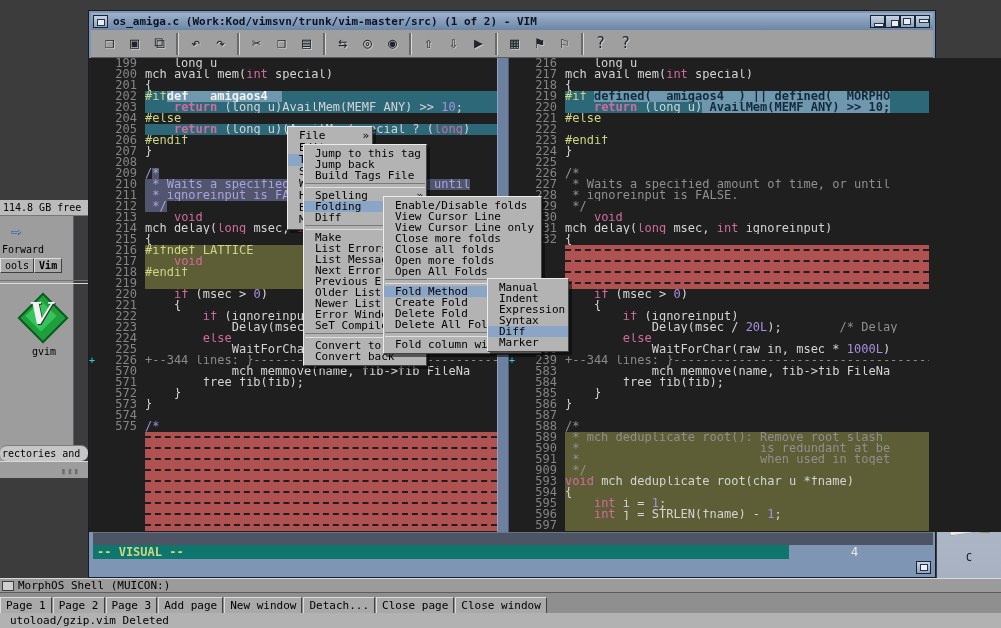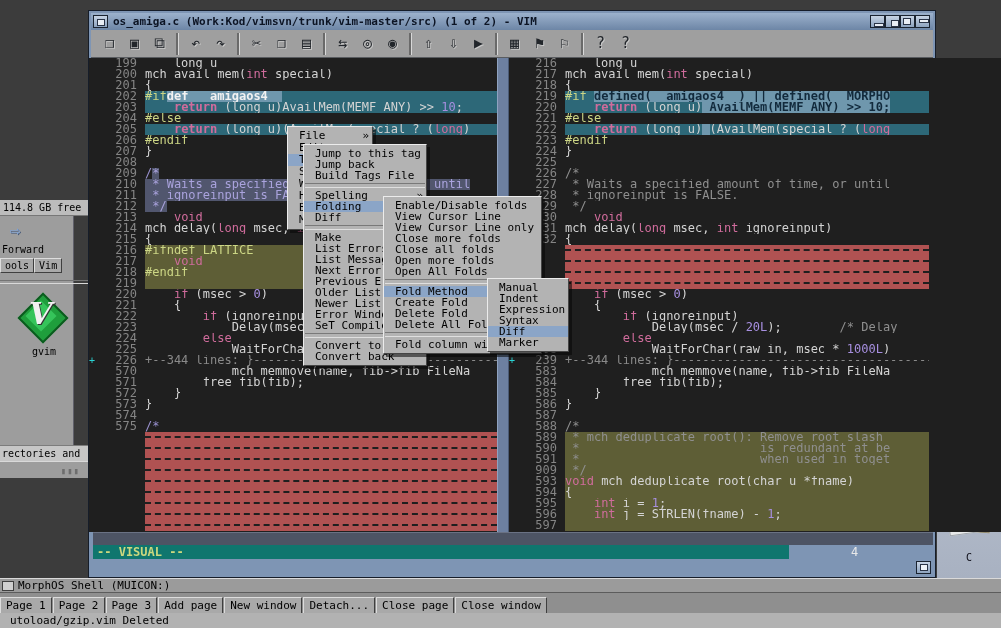--- a/index.html
+++ b/index.html
@@ -84,31 +84,31 @@
   
   .fm{left:0;top:200px;width:74px;height:278px;background:#9d9d9d;border-right:1px solid #60606a;
       font:10px "DejaVu Sans Mono",monospace;color:#000;box-sizing:border-box;z-index:1;}
   .fm-free{left:0;top:0;width:88px;height:16px;background:#bcbcbc;border-bottom:1px solid #777;
            line-height:15px;padding-left:3px;box-sizing:border-box;white-space:nowrap;}
   .fm-fwd-ic{left:10px;top:20px;font-size:17px;color:#7aa3de;text-shadow:1px 1px 0 #3b5174;}
   .fm-fwd-lb{left:2px;top:44px;}
   .fm-tabs{left:0;top:58px;}
   .fm-tab{display:inline-block;padding:1px 4px;background:#a9a9a9;border-top:1px solid #ddd;border-left:1px solid #ddd;
           border-right:1px solid #3f3f3f;border-bottom:1px solid #3f3f3f;cursor:pointer;}
-  .fm-tab.bold{font-weight:normal;}
+  .fm-tab.bold{font-weight:bold;}
   .fm-rule{left:0;top:80px;width:88px;height:2px;border-top:1px solid #747474;border-bottom:1px solid #d9d9d9;}
   .gvim-ic{left:16px;top:90px;width:50px;height:52px;cursor:pointer;}
   .gvim-d1{position:absolute;left:9px;top:10px;width:32px;height:32px;background:#1f9e3c;
            border:2px solid #0b5a1e;transform:rotate(45deg);}
   .gvim-d2{position:absolute;left:14px;top:15px;width:22px;height:22px;background:#35c45a;transform:rotate(45deg);}
   .gvim-v{position:absolute;left:13px;top:6px;font:bold italic 30px "DejaVu Serif",serif;color:#f2f2f2;
           text-shadow:1px 1px 0 #333;}
   .gvim-lb{left:0px;top:146px;width:88px;text-align:center;}
   .fm-status{left:0;top:245px;width:88px;height:16px;background:#c6c6c6;border-top:1px solid #7c7c7c;
-             line-height:15px;padding-left:2px;box-sizing:border-box;white-space:nowrap;}
+             line-height:15px;padding-left:2px;box-sizing:border-box;white-space:nowrap;border-radius:7px;}
   .fm-scroll{left:0;top:261px;width:88px;height:17px;background:#9d9d9d;border-top:1px solid #d9d9d9;box-sizing:border-box;}
   .fm-grip{position:absolute;right:8px;top:4px;color:#6e6e6e;font-size:9px;letter-spacing:1px;}
 
   
   .dpanel{left:937px;top:262px;width:64px;height:316px;background:linear-gradient(#ccd4e1,#a8b1c1);z-index:1;}
   .dlabel{position:absolute;width:100%;text-align:center;font:10px "DejaVu Sans Mono",monospace;color:#0a0a14;white-space:nowrap;}
   .ram-ic{position:absolute;left:16px;top:14px;width:26px;height:56px;background:linear-gradient(135deg,#2a3a60,#101c38);
           border:1px solid #060c1c;transform:rotate(14deg);cursor:pointer;}
   .ram-ic:before{content:"";position:absolute;left:-6px;top:4px;width:6px;height:46px;
           background:repeating-linear-gradient(#c9c9c9 0 3px,transparent 3px 7px);}
@@ -251,21 +251,21 @@
         <div class="crow"><span class="fc"></span><span class="ln"></span><span class="ct fill"><span class="dash"></span></span></div>
       </div>
     <div class="vsep"></div>
     <div class="pane r" id="pane-right">
         <div class="crow"><span class="fc"></span><span class="ln">216</span><span class="ct"><span class="sn">    long_u</span></span></div>
         <div class="crow"><span class="fc"></span><span class="ln">217</span><span class="ct"><span class="sn">mch_avail_mem(</span><span class="sk">int</span><span class="sn"> special)</span></span></div>
         <div class="crow"><span class="fc"></span><span class="ln">218</span><span class="ct"><span class="sn">{</span></span></div>
         <div class="crow"><span class="fc"></span><span class="ln">219</span><span class="ct chg"><span class="sp">#if</span><span class="sn"> </span><span class="sbx">defined(__amigaos4__) || defined(__MORPHO</span></span></div>
         <div class="crow"><span class="fc"></span><span class="ln">220</span><span class="ct chg"><span class="sn">    </span><span class="skb">return</span><span class="sn"> (long_u)</span><span class="sbx"> AvailMem(MEMF_ANY) &gt;&gt; 10;</span></span></div>
         <div class="crow"><span class="fc"></span><span class="ln">221</span><span class="ct"><span class="sp">#else</span></span></div>
-        <div class="crow"><span class="fc"></span><span class="ln">222</span><span class="ct chg"><span class="sn">    </span><span class="skb">return</span><span class="sn"> (long_u)</span><span class="sbx"> </span><span class="sn">(AvailMem(special ? (</span><span class="sk">long</span></span></div>
+        <div class="crow"><span class="fc"></span><span class="ln">222</span></div>
         <div class="crow"><span class="fc"></span><span class="ln">223</span><span class="ct"><span class="sp">#endif</span></span></div>
         <div class="crow"><span class="fc"></span><span class="ln">224</span><span class="ct"><span class="sn">}</span></span></div>
         <div class="crow"><span class="fc"></span><span class="ln">225</span><span class="ct"></span></div>
         <div class="crow"><span class="fc"></span><span class="ln">226</span><span class="ct"><span class="sc">/*</span></span></div>
         <div class="crow"><span class="fc"></span><span class="ln">227</span><span class="ct"><span class="sc"> * Waits a specified amount of time, or until</span></span></div>
         <div class="crow"><span class="fc"></span><span class="ln">228</span><span class="ct"><span class="sc"> * ignoreinput is FALSE.</span></span></div>
         <div class="crow"><span class="fc"></span><span class="ln">229</span><span class="ct"><span class="sc"> */</span></span></div>
         <div class="crow"><span class="fc"></span><span class="ln">230</span><span class="ct"><span class="sn">    </span><span class="sk">void</span></span></div>
         <div class="crow"><span class="fc"></span><span class="ln">231</span><span class="ct"><span class="sn">mch_delay(</span><span class="sk">long</span><span class="sn"> msec, </span><span class="sk">int</span><span class="sn"> ignoreinput)</span></span></div>
         <div class="crow"><span class="fc"></span><span class="ln">232</span><span class="ct"><span class="sn">{</span></span></div>

